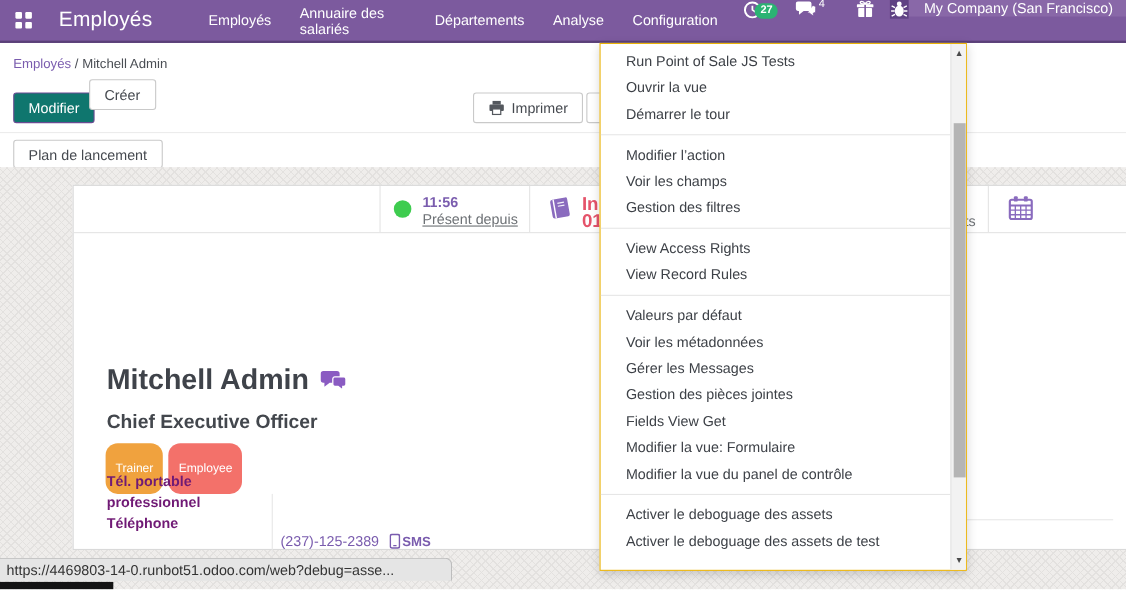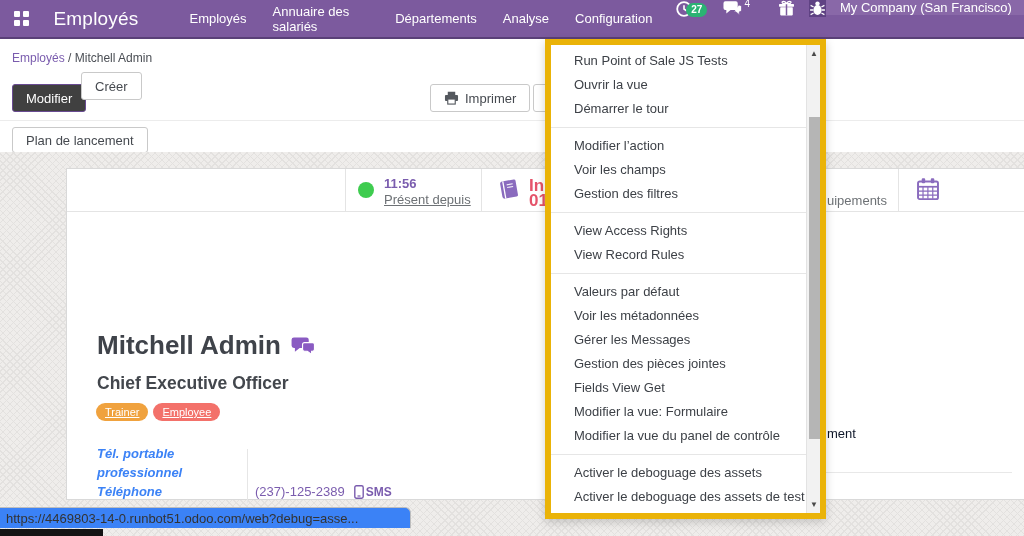--- a/index.html
+++ b/index.html
@@ -31,21 +31,21 @@
   .nav-company { background:#8968a8; display:flex; align-items:center; padding:0 16px 0 14px; font-size:13px; flex:1 0 auto; }
   
   .breadcrumb { position:absolute; left:12px; top:51px; font-size:12px; color:#4a4e54; }
   .breadcrumb .bc-link { color:#7a5cae; cursor:pointer; }
   .btn {
     display:inline-flex; align-items:center; gap:6px; font-size:13px;
     border:1px solid #c9c9c9; background:#fff; color:#45494f;
     border-radius:3px; padding:5px 13px; height:28px; cursor:pointer;
     font-family:"Liberation Sans", sans-serif;
   }
-  .btn-primary { background:#404040; border-color:#694b92; color:#fff; }
+  .btn-primary { background:#0f766e; border-color:#694b92; color:#fff; }
   .pos-modifier { position:absolute; left:12px; top:84px; }
   .pos-creer    { position:absolute; left:81px; top:72px; }
   .pos-imprimer { position:absolute; left:430px; top:84px; }
   .pos-action   { position:absolute; left:533px; top:84px; width:80px; overflow:hidden; }
   .hr1 { position:absolute; left:0; top:120px; width:1024px; height:1px; background:#ececec; }
   .pos-launch { position:absolute; left:12px; top:127px; height:26px; padding:4px 13px; }
   
   .hatch {
     position:absolute; left:0; top:152px; width:1024px; height:384px;
     background-color:#efedeb;
@@ -64,47 +64,47 @@
   .stat-sub   { position:absolute; left:384px; top:192px; font-size:13px; color:#6d7175;text-decoration:underline; }
   .icon-book { position:absolute; left:497px; top:177px; }
   .stat-red { position:absolute; left:529px; top:178px; font-size:17px; font-weight:bold; color:#e5536a; line-height:15px; white-space:nowrap; }
   .stat-equip { position:absolute; left:827px; top:193px; font-size:13px; color:#6d7175; }
   .icon-cal { position:absolute; left:915px; top:177px; }
   
   .emp-name { position:absolute; left:97px; top:330px; display:flex; align-items:center; gap:10px;
               font-size:26px; font-weight:bold; color:#3f434a; }
   .emp-job  { position:absolute; left:97px; top:373px; font-size:17.5px; font-weight:bold; color:#43474d; }
   .emp-tags { position:absolute; left:96px; top:403px; display:flex; gap:5px; }
-  .tag { font-size:11px; color:#fff; border-radius:11px; padding:3px 9px; line-height:12px;text-decoration:underline; }
+  .tag { font-size:11px; color:#fff; border-radius:11px; padding:17px 9px; line-height:12px; }
   .tag-orange { background:#f0a23e; }
   .tag-pink   { background:#f3716a; }
-  .field-labels { position:absolute; left:97px; top:444px; font-size:13px; font-weight:bold; color:#3b82f6; line-height:19px;font-style:italic; }
+  .field-labels { position:absolute; left:97px; top:428px; font-size:13px; font-weight:bold; color:#701a75; line-height:19px; }
   .vdiv-fields { position:absolute; left:247px; top:449px; width:1px; height:54px; background:#e6e6e6; }
   .phone-row { position:absolute; left:255px; top:484px; display:flex; align-items:flex-end; gap:9px; }
   .phone-link { font-size:13px; color:#7a5cae; cursor:pointer; }
   .sms-link { display:flex; align-items:center; gap:2px; font-size:12px; font-weight:bold; color:#7a5cae; cursor:pointer; }
   .frag-ment { position:absolute; left:827px; top:426px; font-size:13px; color:#0f172a; }
   .hr2 { position:absolute; left:826px; top:472px; width:186px; height:1px; background:#e8e8e8; }
   
   .dropdown {
-    position:absolute; left:545px; top:39px; width:281px; height:480px;
-    background:#fff; border:6px solid #eab308; box-shadow:0 3px 9px rgba(0,0,0,.18);
+    position:absolute; left:545px; top:39px; width:334px; height:480px;
+    background:#fff; border:1px solid #eab308; box-shadow:0 3px 9px rgba(0,0,0,.18);
     z-index:10; overflow:hidden; padding:4px 14px 0 0;
   }
   .dmi { font-size:13px; color:#3d4147; line-height:24px; height:24px; padding-left:23px; white-space:nowrap; cursor:pointer; }
   .dsep { height:1px; background:#e6e6e6; margin:6px 0; }
   .dd-scroll { position:absolute; right:0; top:0; bottom:0; width:14px; background:#f2f2f2; border-left:1px solid #e3e3e3; }
   .dd-arrow { position:absolute; left:0; width:14px; text-align:center; font-size:8px; color:#4a4a4a; cursor:pointer; }
   .dd-arrow-up { top:4px; }
   .dd-arrow-down { bottom:4px; }
   .dd-thumb { position:absolute; left:1.5px; top:72px; width:11px; height:322px; background:#b5b5b5; cursor:pointer; }
   
   .status-tooltip {
     position:absolute; left:0; top:507px; width:411px; height:21px; z-index:12;
-    background:#3b82f6; border-top:1px solid #bdbdbd; border-right:1px solid #bdbdbd;
+    background:#e5e5e5; border-top:1px solid #bdbdbd; border-right:1px solid #bdbdbd;
     border-top-right-radius:6px; font-size:13px; color:#333;
     display:flex; align-items:center; padding-left:6px; white-space:nowrap; overflow:hidden;
   }
   .black-bar { position:absolute; left:0; top:529px; width:103px; height:7px; background:#141414; z-index:12; }
 </style>
 </head>
 <body>
 
 <div id="screen">
 

